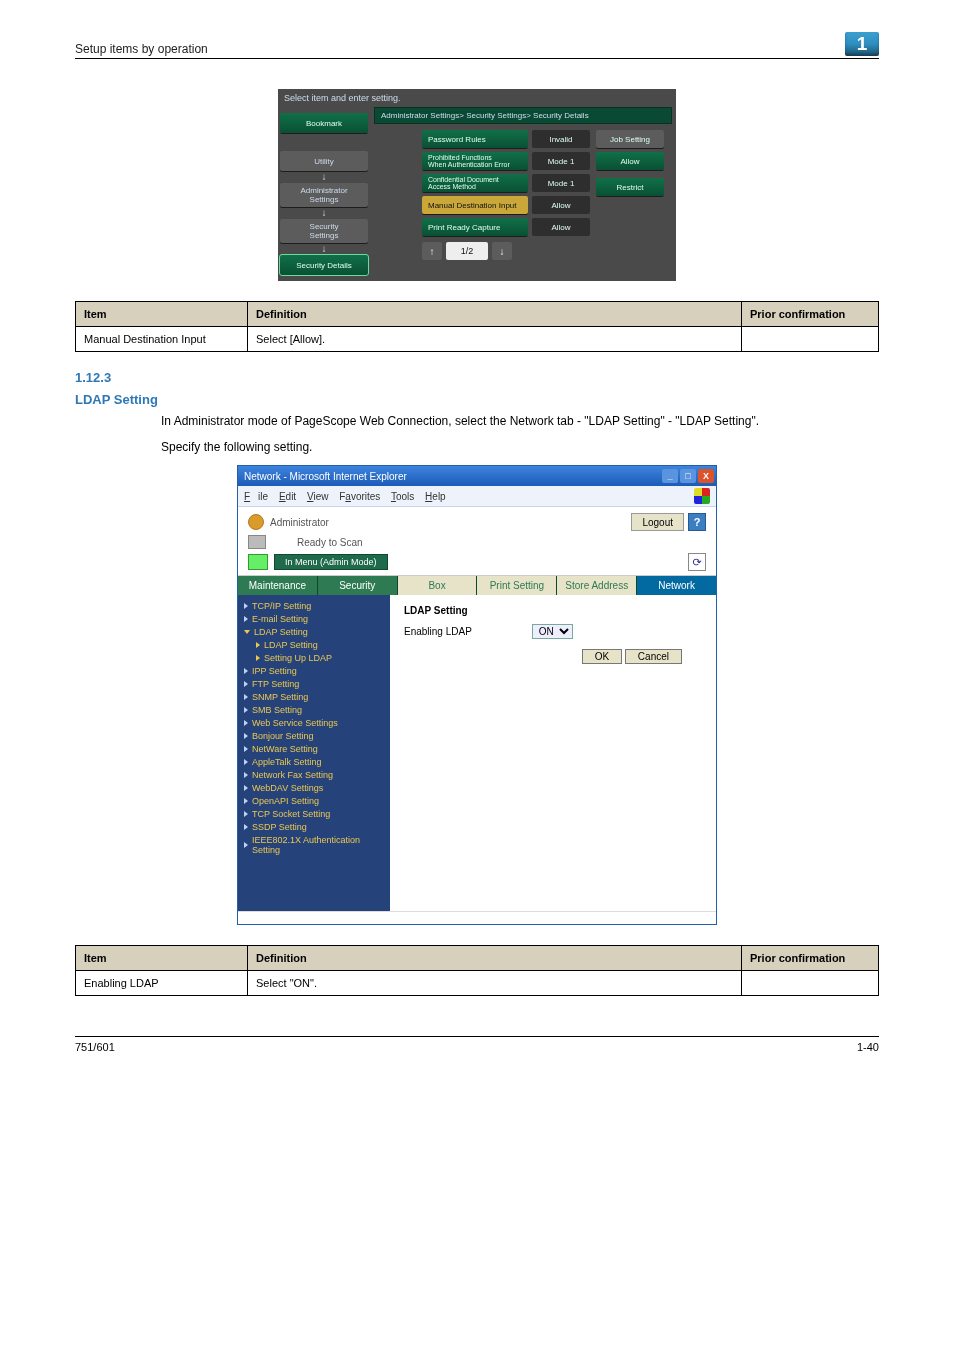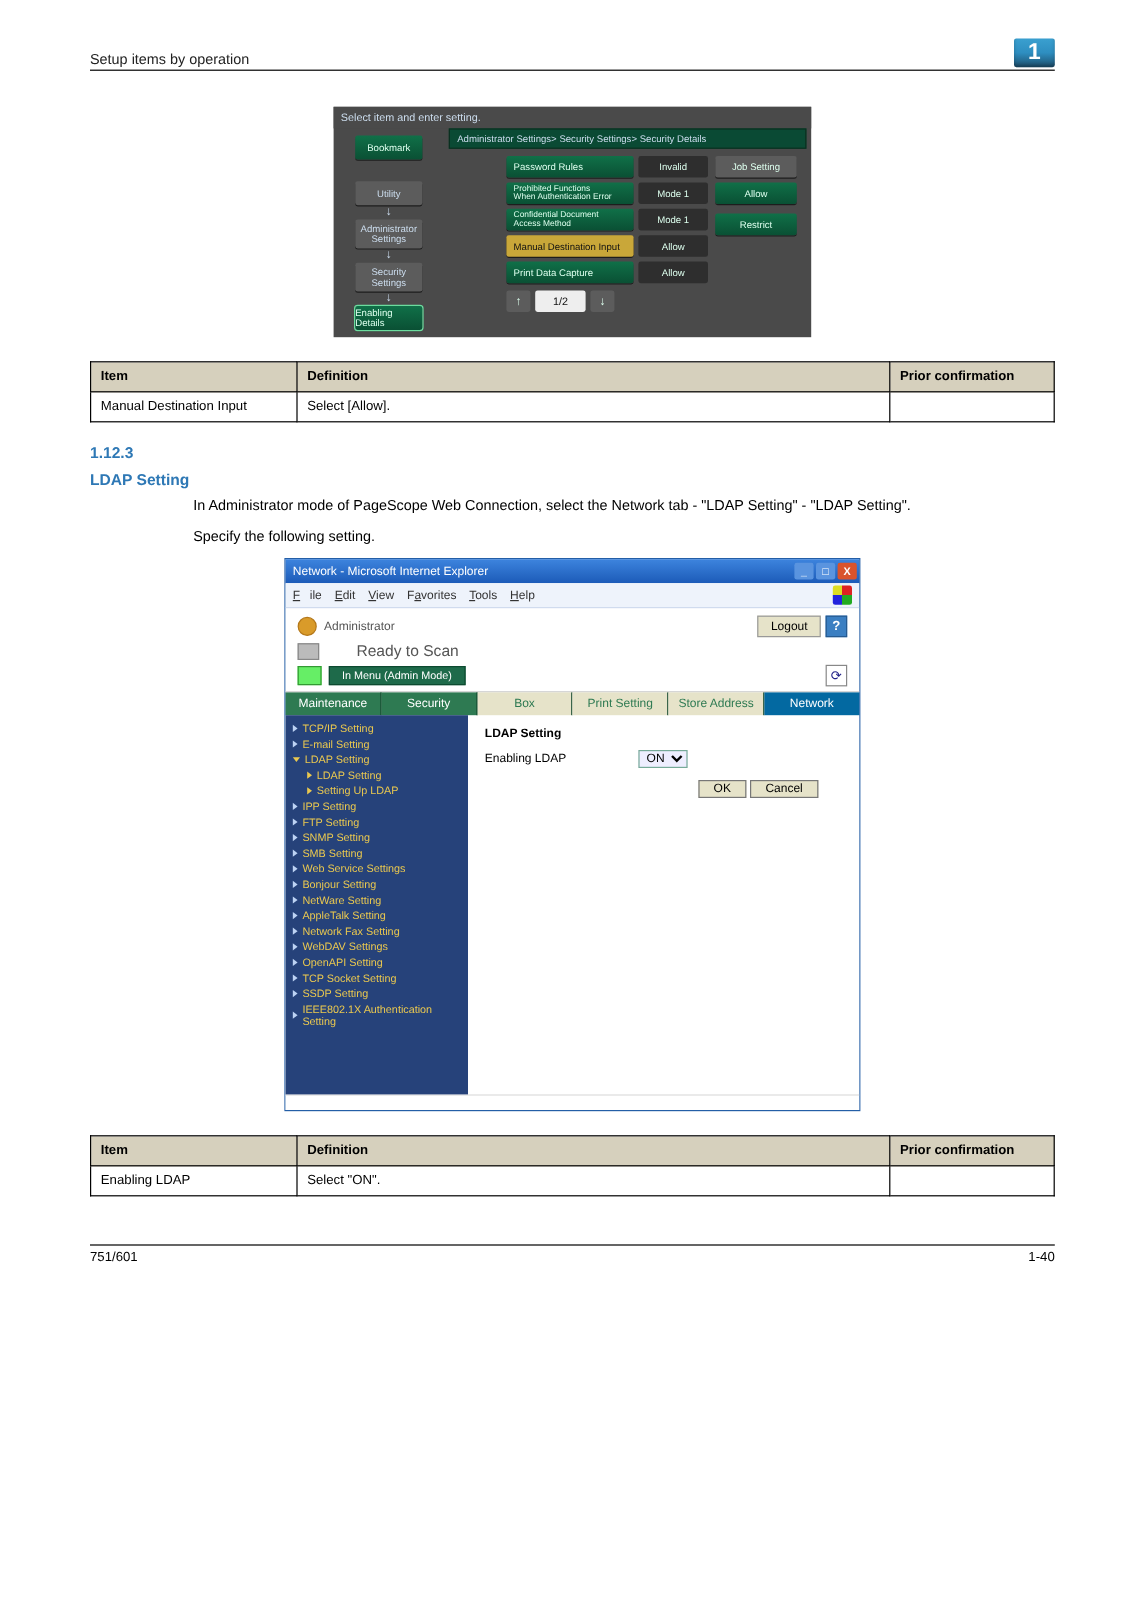--- a/index.html
+++ b/index.html
@@ -62,21 +62,21 @@
   }
   .panel-side {
     width: 84px;
     display: flex;
     flex-direction: column;
     align-items: center;
     padding: 6px 4px;
     gap: 1px;
   }
   .side-btn {
-    width: 56px;
+    width: 88px;
     height: 20px;
     background: linear-gradient(to bottom,#107048,#0a5034);
     color: #dfe;
     display: flex;
     justify-content: center;
     align-items: center;
     font-size: 8px;
     border-radius: 2px;
     box-shadow: 0 1px 0 rgba(0,0,0,0.6);
   }
@@ -260,21 +260,21 @@
     border-bottom:1px solid #ccc;
   }
   .app-row { display:flex; justify-content:space-between; align-items:center; }
   .admin-label { display:flex; align-items:center; gap:6px; font-size:10px; color:#555;}
   .adm-icon{width:14px;height:14px;border-radius:50%;background:#d99b2a;display:inline-block;border:1px solid #b4781a;}
   .logout-btn{height:16px;background:#e6e3c9;border:1px solid #999;font-size:10px;padding:0 10px;display:flex;align-items:center;}
   .help-btn{width:16px;height:16px;background:#3b7fc2;color:#fff;font-size:11px;font-weight:bold;display:flex;justify-content:center;align-items:center;border:1px solid #265a90;}
   .status-row{display:flex;align-items:center;gap:8px;}
   .stat-icon{width:16px;height:12px;background:#bbb;display:inline-block;border:1px solid #888;}
   .prn-icon{width:18px;height:14px;display:inline-block;background:#6e6; border:1px solid #393;}
-  .stat-text{font-size:13px;color:#555;padding-left:23px;}
+  .stat-text{font-size:10px;color:#555;padding-left:23px;}
   .mode-row{display:flex;justify-content:space-between;align-items:center;}
   .mode-btn{background:#1e6a4a;color:#fff;font-size:9px;padding:2px 10px;border:1px solid #0d4a30;}
   .refresh-btn{width:16px;height:16px;border:1px solid #888;display:flex;justify-content:center;align-items:center;font-size:11px;color:#228;}
   .tabs {
     display:flex; height:19px; font-size:10px;
   }
   .tab {
     flex:1; display:flex;justify-content:center;align-items:center;
     background:#2e7a52;color:#fff;border-right:1px solid #12462b;
   }
@@ -317,21 +317,21 @@
           <div class="side-btn">Bookmark</div>
           <div style="height:16px"></div>
           <div class="side-btn mid">Utility</div>
           <div class="arrow-down">↓</div>
           <div class="side-btn mid" style="height:24px;white-space:pre-line;text-align:center;">Administrator
 Settings</div>
           <div class="arrow-down">↓</div>
           <div class="side-btn mid" style="height:24px;white-space:pre-line;text-align:center;">Security
 Settings</div>
           <div class="arrow-down">↓</div>
-          <div class="side-btn active">Enabling Details</div>
+          <div class="side-btn active">Security Details</div>
         </div>
         <div class="panel-main">
           <div class="breadcrumb-bar">Administrator Settings&gt; Security Settings&gt; Security Details</div>
           <div class="panel-rows">
             <div class="panel-rows-left">
               <div class="prow">
                 <div class="pbtn">Password Rules</div>
                 <div class="pval">Invalid</div>
               </div>
               <div class="prow">
@@ -346,21 +346,21 @@
                   <span>Confidential Document</span>
                   <span>Access Method</span>
                 </div>
                 <div class="pval">Mode 1</div>
               </div>
               <div class="prow">
                 <div class="pbtn highlight">Manual Destination Input</div>
                 <div class="pval">Allow</div>
               </div>
               <div class="prow">
-                <div class="pbtn">Print Data Capture</div>
+                <div class="pbtn">Print Ready Capture</div>
                 <div class="pval">Allow</div>
               </div>
               <div class="pager">
                 <div class="arrow-box">↑</div>
                 <div class="page-ind">1/2</div>
                 <div class="arrow-box">↓</div>
               </div>
             </div>
             <div class="panel-rows-right">
               <div class="job-btn">Job Setting</div>

